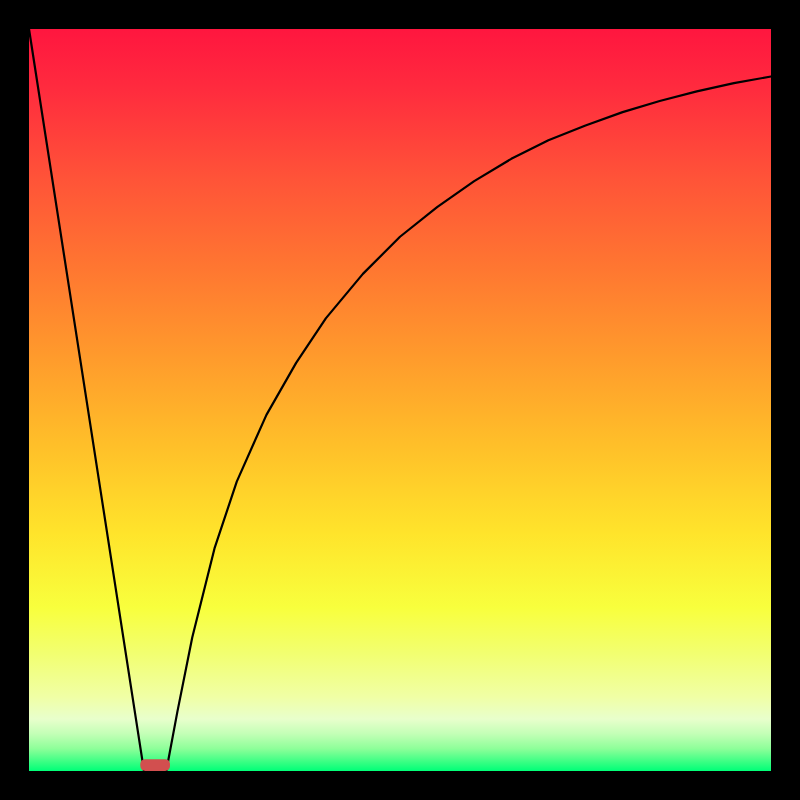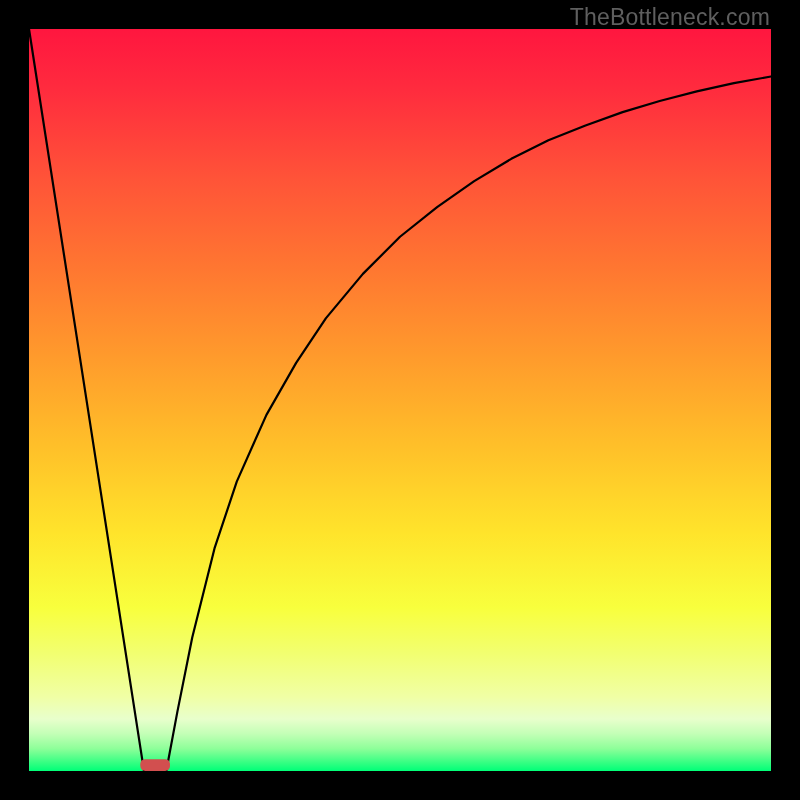--- a/index.html
+++ b/index.html
@@ -78,14 +78,13 @@
 <div class="frame">
   <div class="plot-area">
     <svg viewBox="0 0 742 742">
       <g>
         <path class="curve" d="M0.00 0.00 L115.01 742.00"></path>
         <path class="curve" d="M137.27 742.00 L148.40 682.64 L163.24 608.44 L185.50 519.40 L207.76 452.62 L237.44 385.84 L267.12 333.90 L296.80 289.38 L333.90 244.86 L371.00 207.76 L408.10 178.08 L445.20 152.11 L482.30 129.85 L519.40 111.30 L556.50 96.46 L593.60 83.10 L630.70 71.97 L667.80 62.33 L704.90 54.17 L742.00 47.49"></path>
       </g>
       <rect class="marker" rx="5" ry="5" x="111.30" y="730.13" width="29.68" height="11.87" fill="#d24f4f"></rect>
     </svg>
   </div>
-  <div class="watermark">TheBottleneck.com</div>
 </div>
 
 </body></html>

